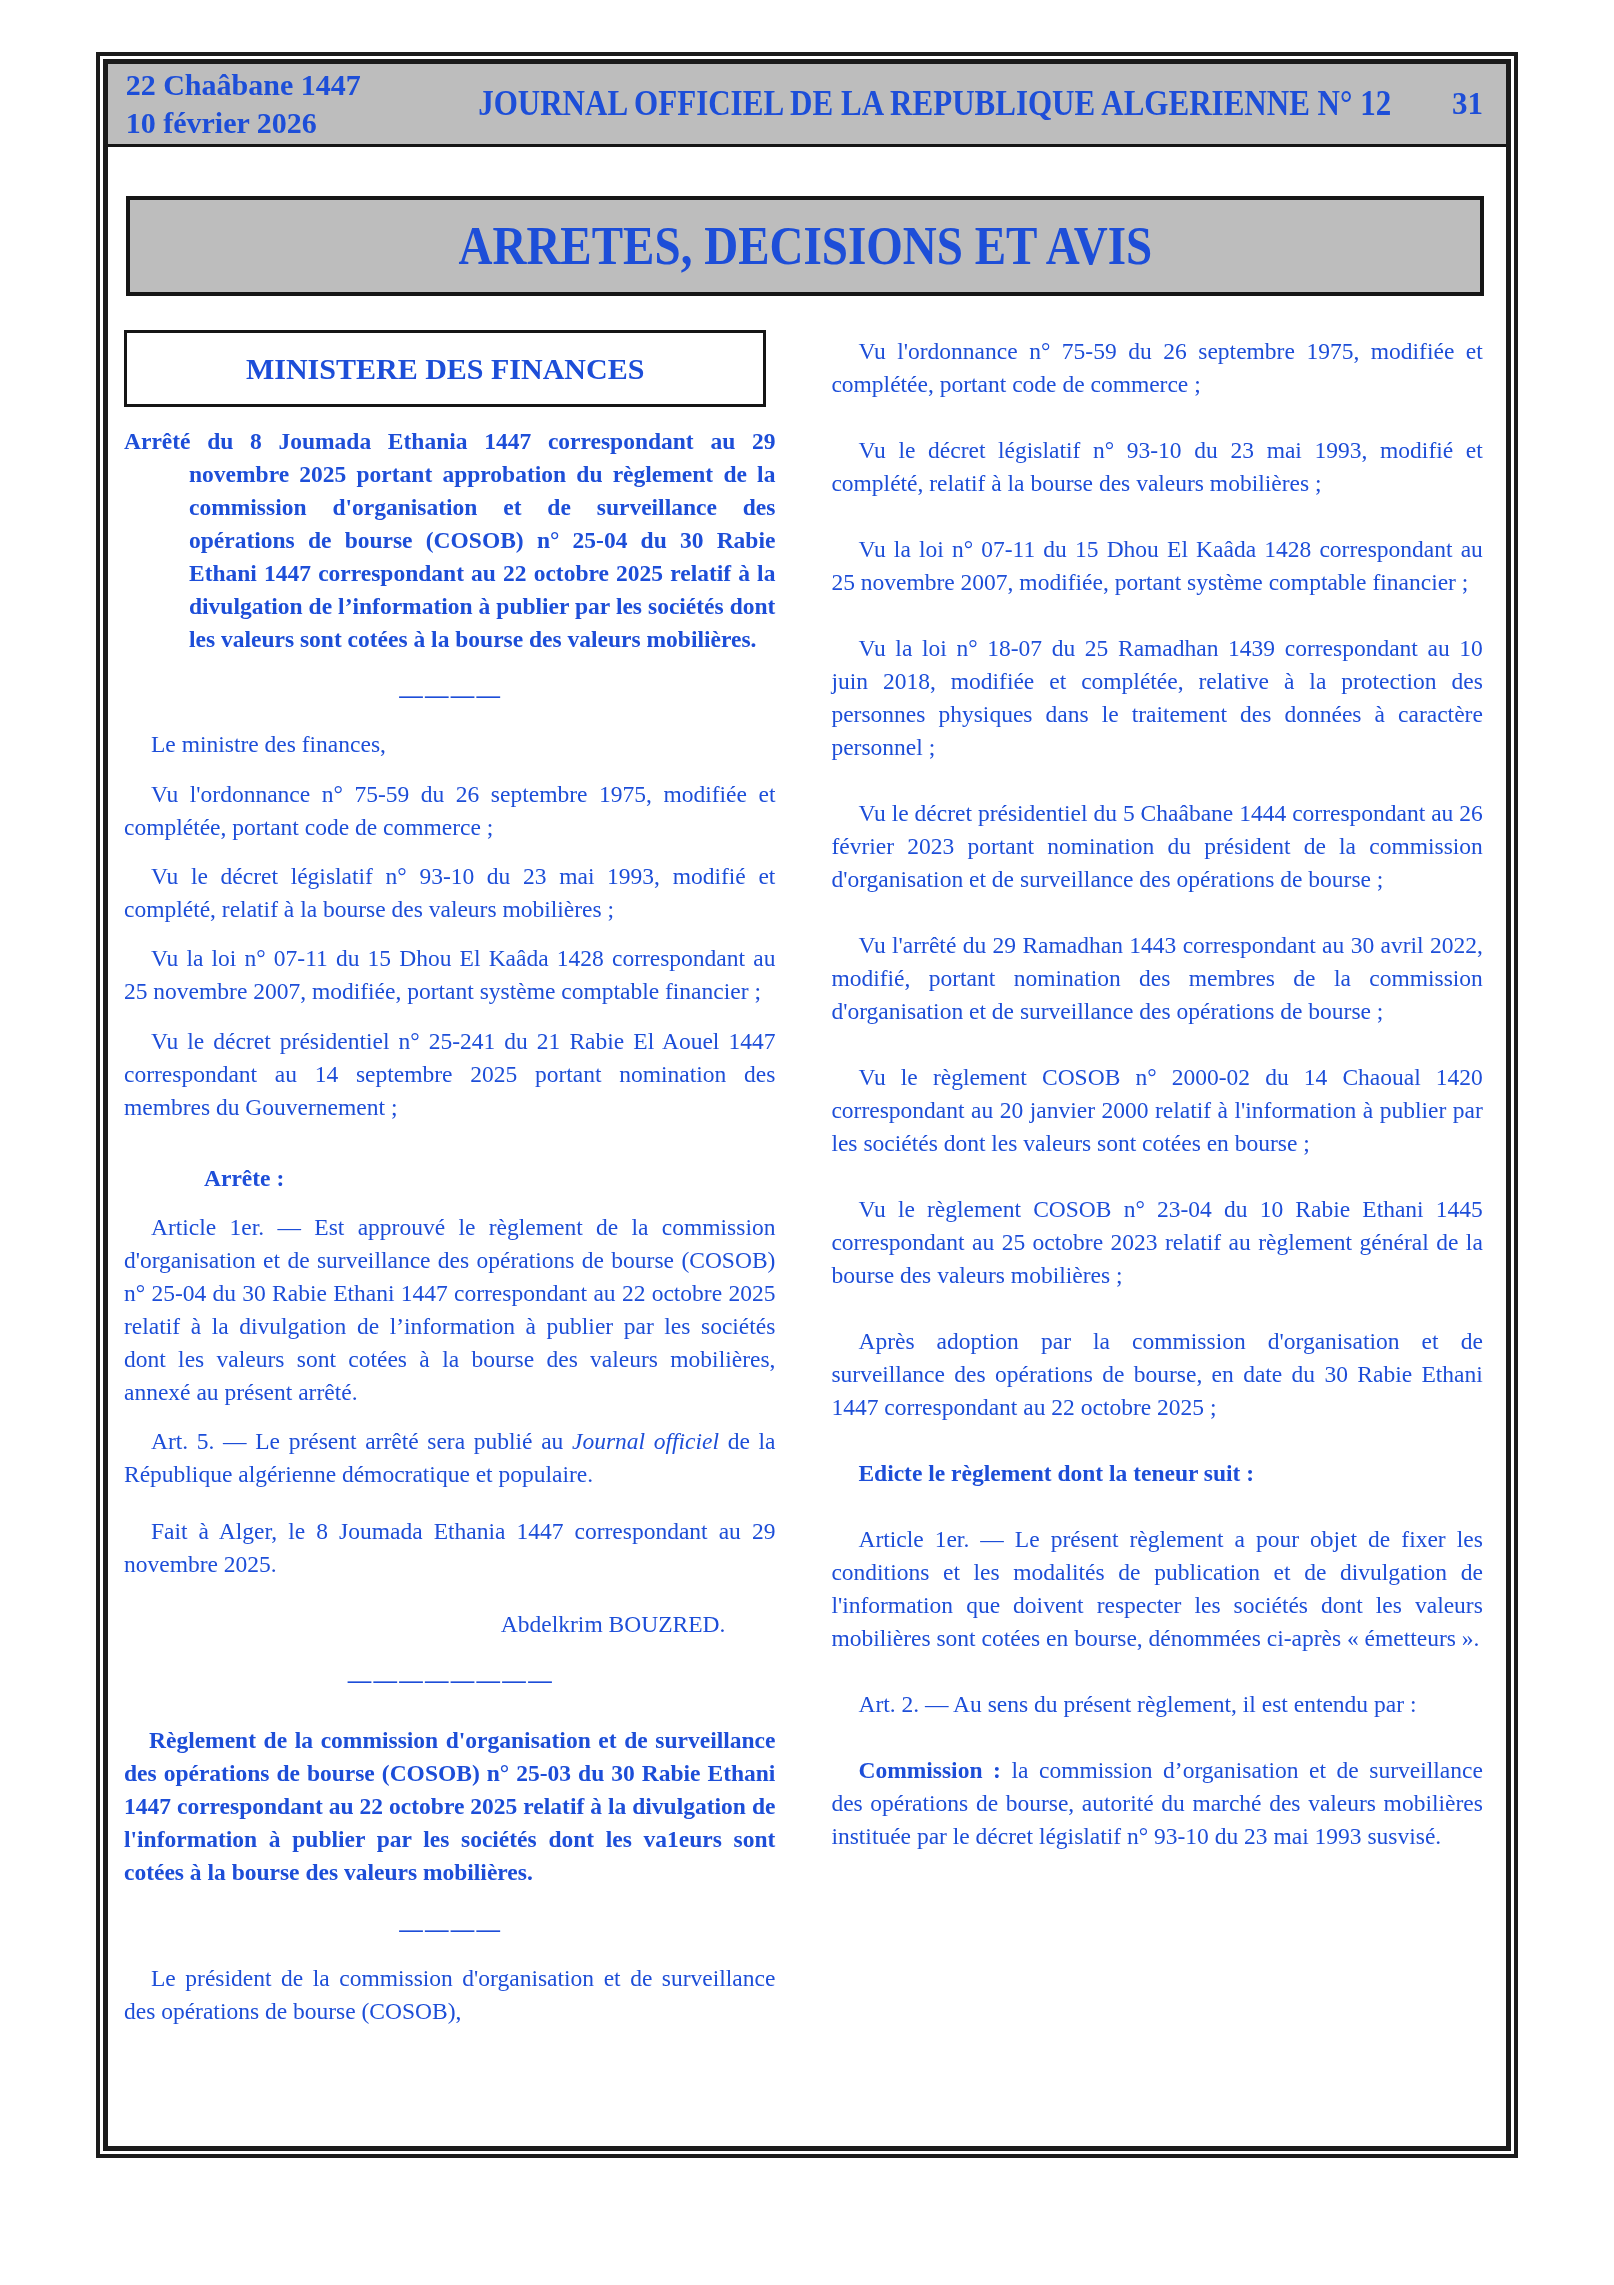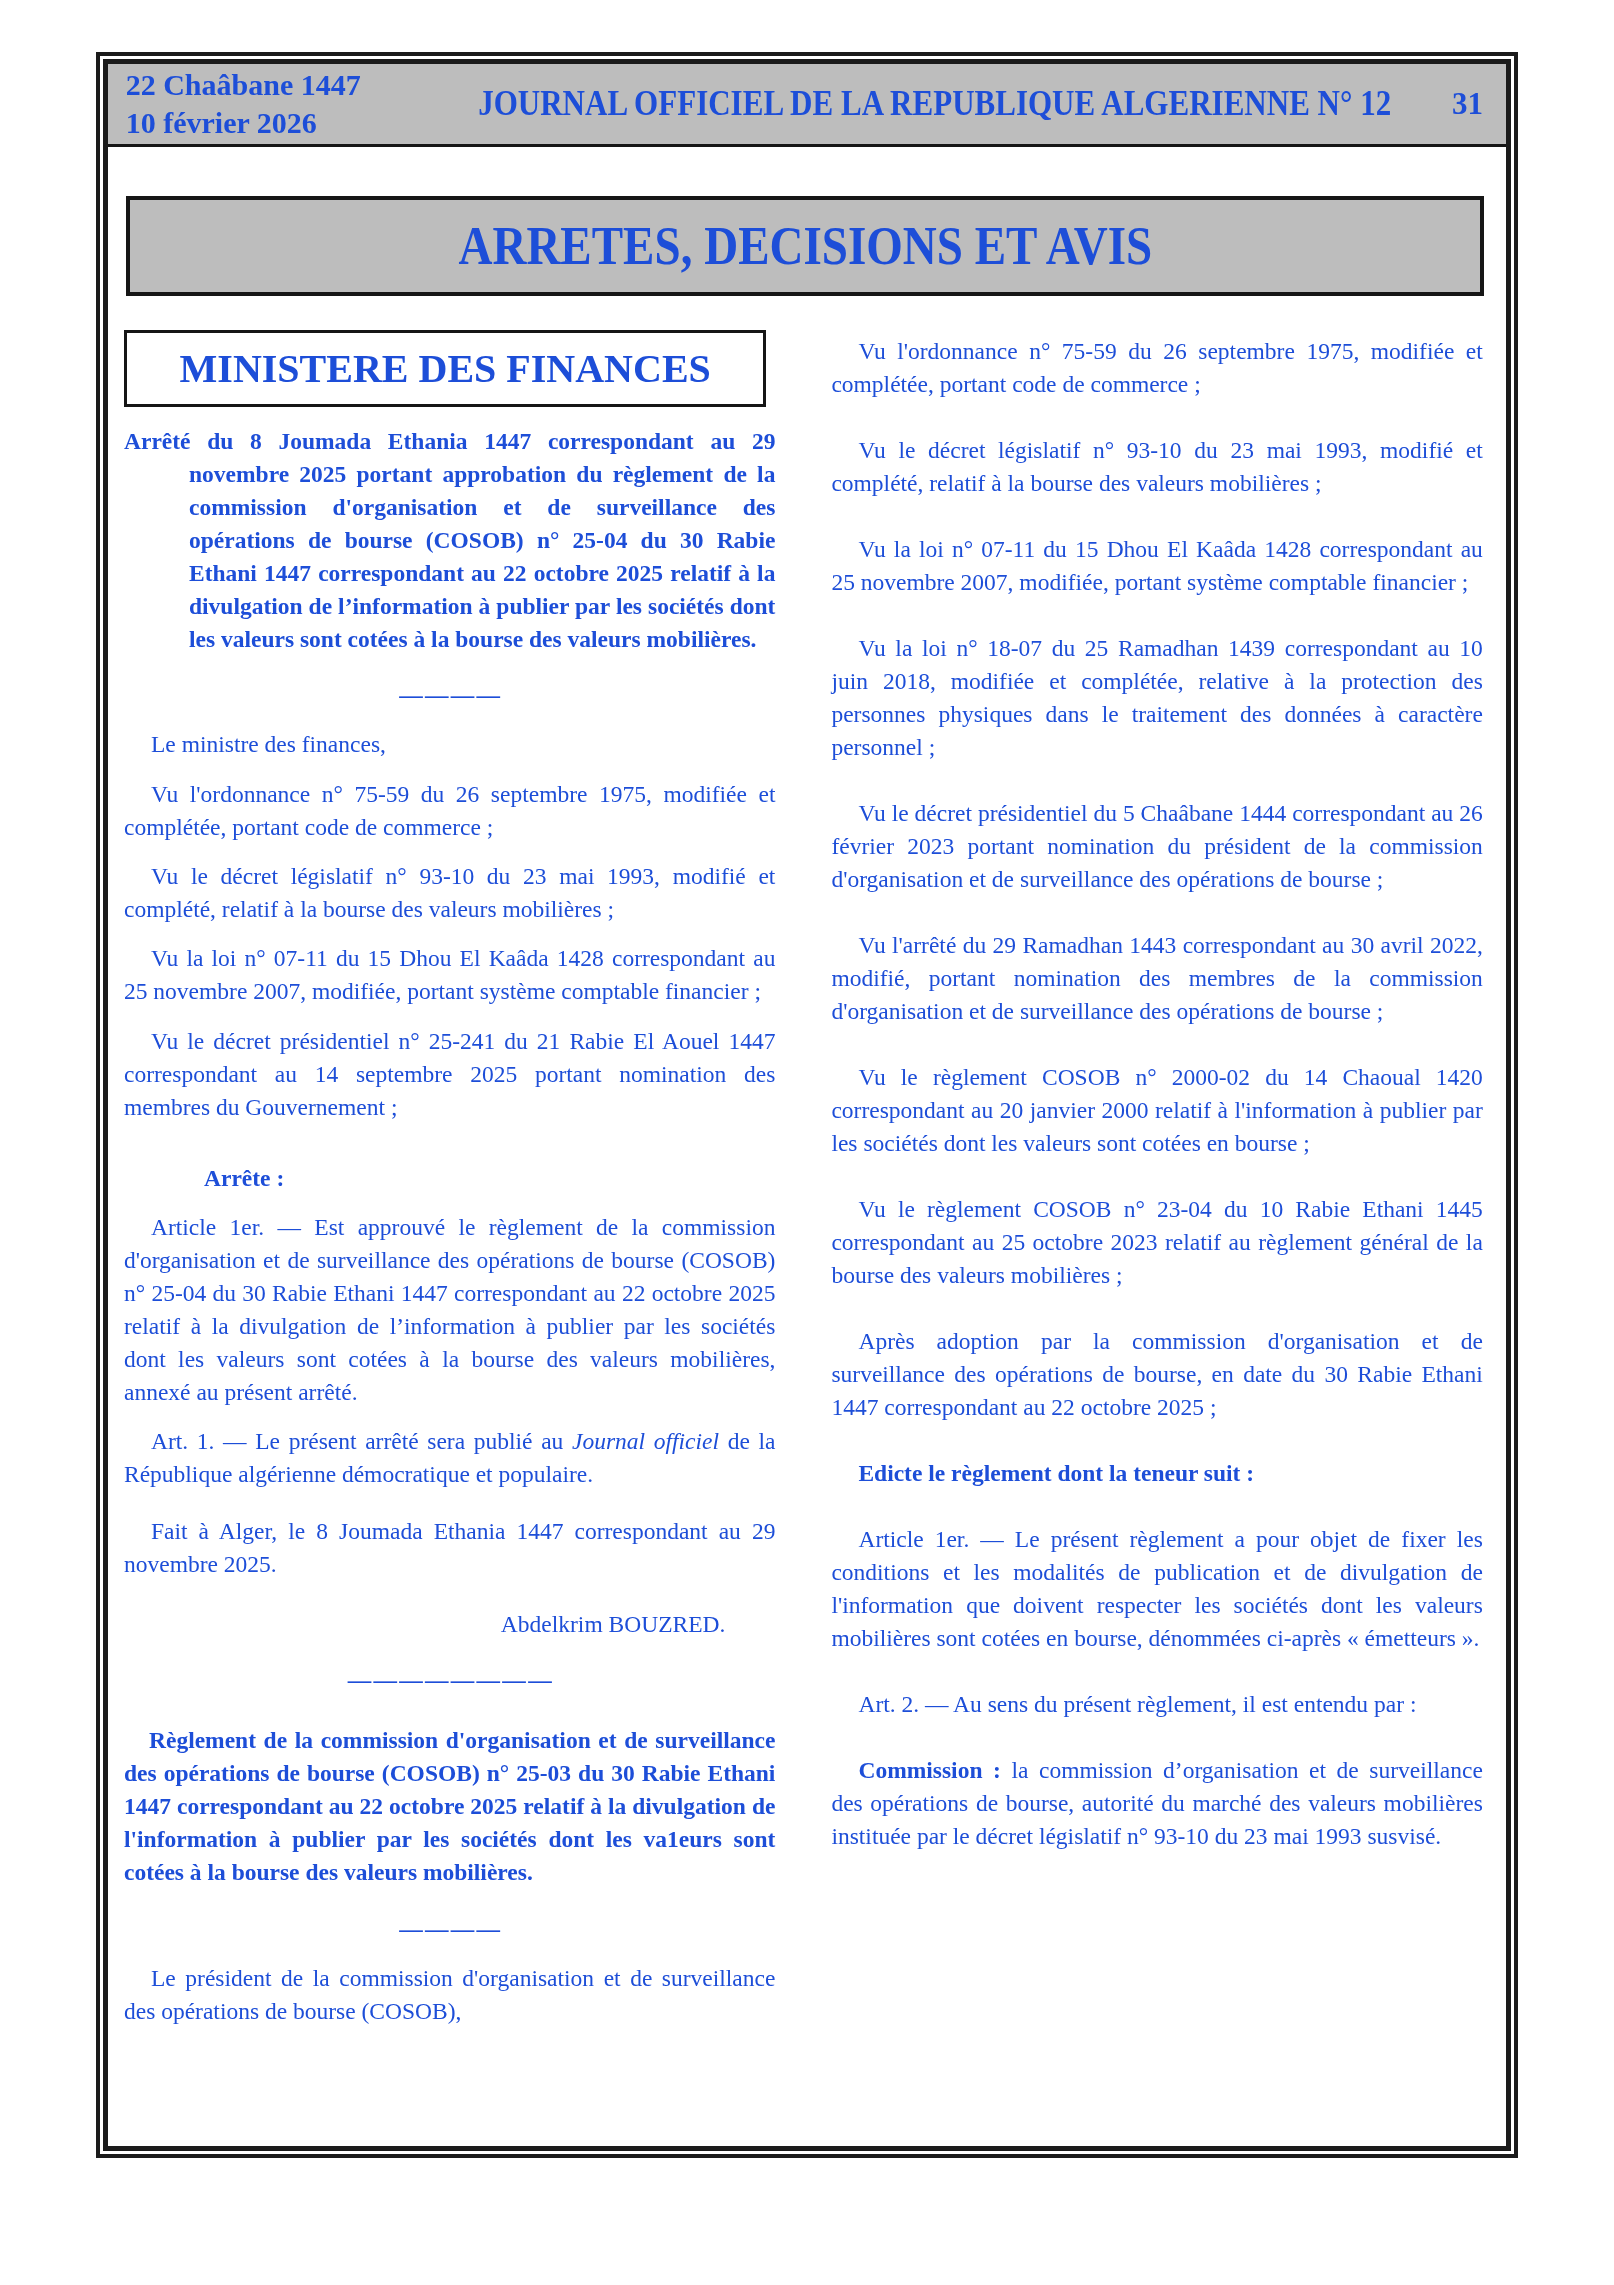--- a/index.html
+++ b/index.html
@@ -40,21 +40,21 @@
   .columns{
     flex:1 1 auto;display:flex;gap:56px;margin:34px 23.5px 0 16.3px;align-items:stretch;
   }
   .col{flex:1 1 0;font-size:23.5px;line-height:33px;text-align:justify;}
   .col p{margin:16.3px 0 0 0;text-indent:27px;}
   .col-right p{margin-top:33px;}
   .col-right p:first-child{margin-top:5.4px;}
   .ministry-box{
     border:3.6px solid #161616;height:77px;box-sizing:border-box;margin-right:9px;
     display:flex;align-items:center;justify-content:center;
-    font-weight:bold;font-size:40px;text-align:center;
+    font-weight:bold;font-size:30px;text-align:center;
   }
   .hang-heading{
     font-weight:bold;margin:18px 0 0 0 !important;
     padding-left:65px;text-indent:-65px !important;
   }
   .reg-heading{font-weight:bold;margin-top:27px !important;text-indent:25px !important;}
   .sep{
     text-align:center;font-weight:bold;margin:23.5px 0 0 0;word-spacing:-3.6px;
     line-height:33px;
   }
@@ -91,21 +91,21 @@
           <div class="ministry-box">MINISTERE DES FINANCES</div>
           <p class="hang-heading">Arrêté du 8 Joumada Ethania 1447 correspondant au 29 novembre 2025 portant approbation du règlement de la commission d'organisation et de surveillance des opérations de bourse (COSOB) n° 25-04 du 30 Rabie Ethani 1447 correspondant au 22 octobre 2025 relatif à la divulgation de l’information à publier par les sociétés dont les valeurs sont cotées à la bourse des valeurs mobilières.</p>
           <div class="sep">— — — —</div>
           <p>Le ministre des finances,</p>
           <p>Vu l'ordonnance n° 75-59 du 26 septembre 1975, modifiée et complétée, portant code de commerce ;</p>
           <p>Vu le décret législatif n° 93-10 du 23 mai 1993, modifié et complété, relatif à la bourse des valeurs mobilières ;</p>
           <p>Vu la loi n° 07-11 du 15 Dhou El Kaâda 1428 correspondant au 25 novembre 2007, modifiée, portant système comptable financier ;</p>
           <p>Vu le décret présidentiel n° 25-241 du 21 Rabie El Aouel 1447 correspondant au 14 septembre 2025 portant nomination des membres du Gouvernement ;</p>
           <p class="arrete-line">Arrête :</p>
           <p>Article 1er. — Est approuvé le règlement de la commission d'organisation et de surveillance des opérations de bourse (COSOB) n° 25-04 du 30 Rabie Ethani 1447 correspondant au 22 octobre 2025 relatif à la divulgation de l’information à publier par les sociétés dont les valeurs sont cotées à la bourse des valeurs mobilières, annexé au présent arrêté.</p>
-          <p><span>Art. 1. — Le présent arrêté sera publié au </span><span class="ital">Journal officiel</span><span> de la République algérienne démocratique et populaire.</span></p>
+          <p><span>Art. 5. — Le présent arrêté sera publié au </span><span class="ital">Journal officiel</span><span> de la République algérienne démocratique et populaire.</span></p>
           <p class="fait">Fait à Alger, le 8 Joumada Ethania 1447 correspondant au 29 novembre 2025.</p>
           <p class="signature">Abdelkrim BOUZRED.</p>
           <div class="sep">— — — — — — — —</div>
           <p class="reg-heading">Règlement de la commission d'organisation et de surveillance des opérations de bourse (COSOB) n° 25-03 du 30 Rabie Ethani 1447 correspondant au 22 octobre 2025 relatif à la divulgation de l'information à publier par les sociétés dont les va1eurs sont cotées à la bourse des valeurs mobilières.</p>
           <div class="sep">— — — —</div>
           <p>Le président de la commission d'organisation et de surveillance des opérations de bourse (COSOB),</p>
         </div>
 
         <div class="col col-right">
           <p>Vu l'ordonnance n° 75-59 du 26 septembre 1975, modifiée et complétée, portant code de commerce ;</p>

